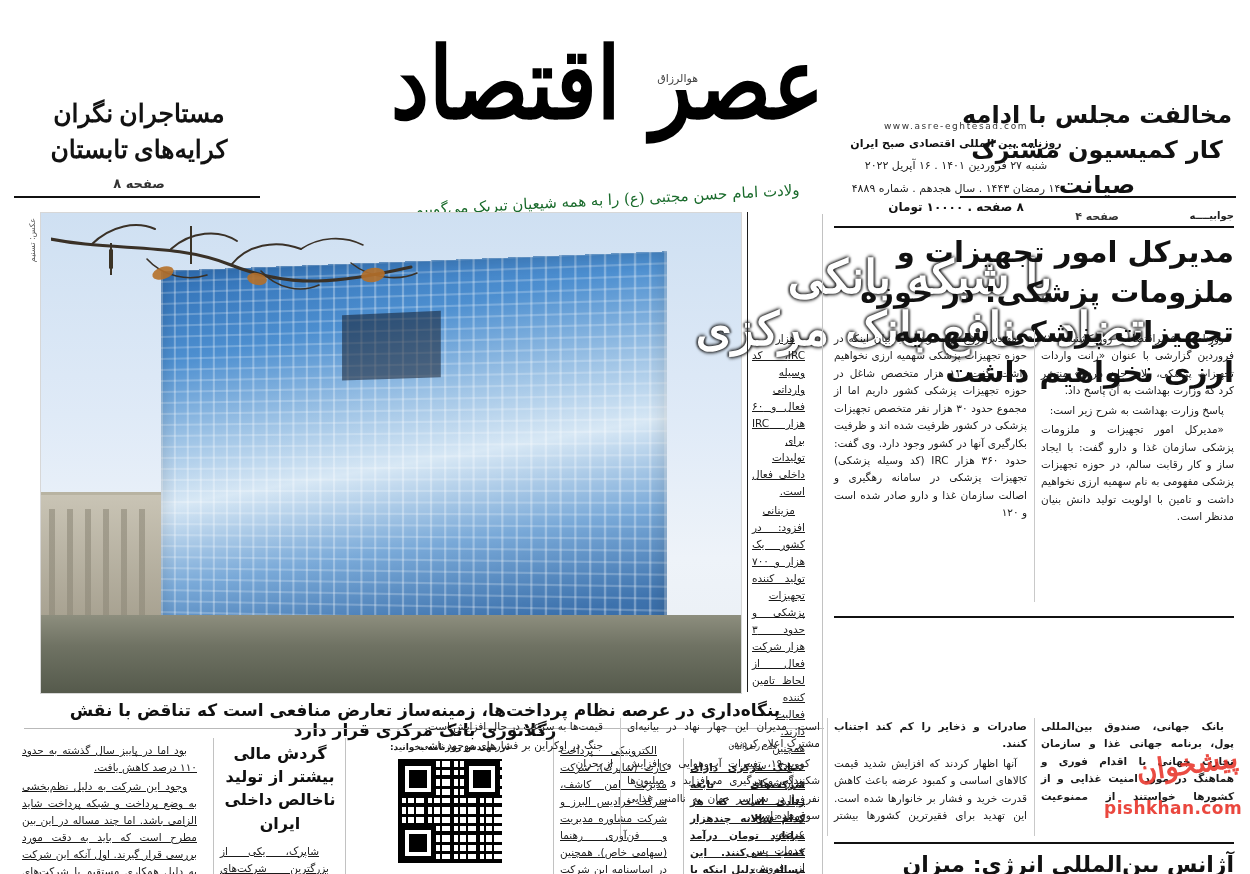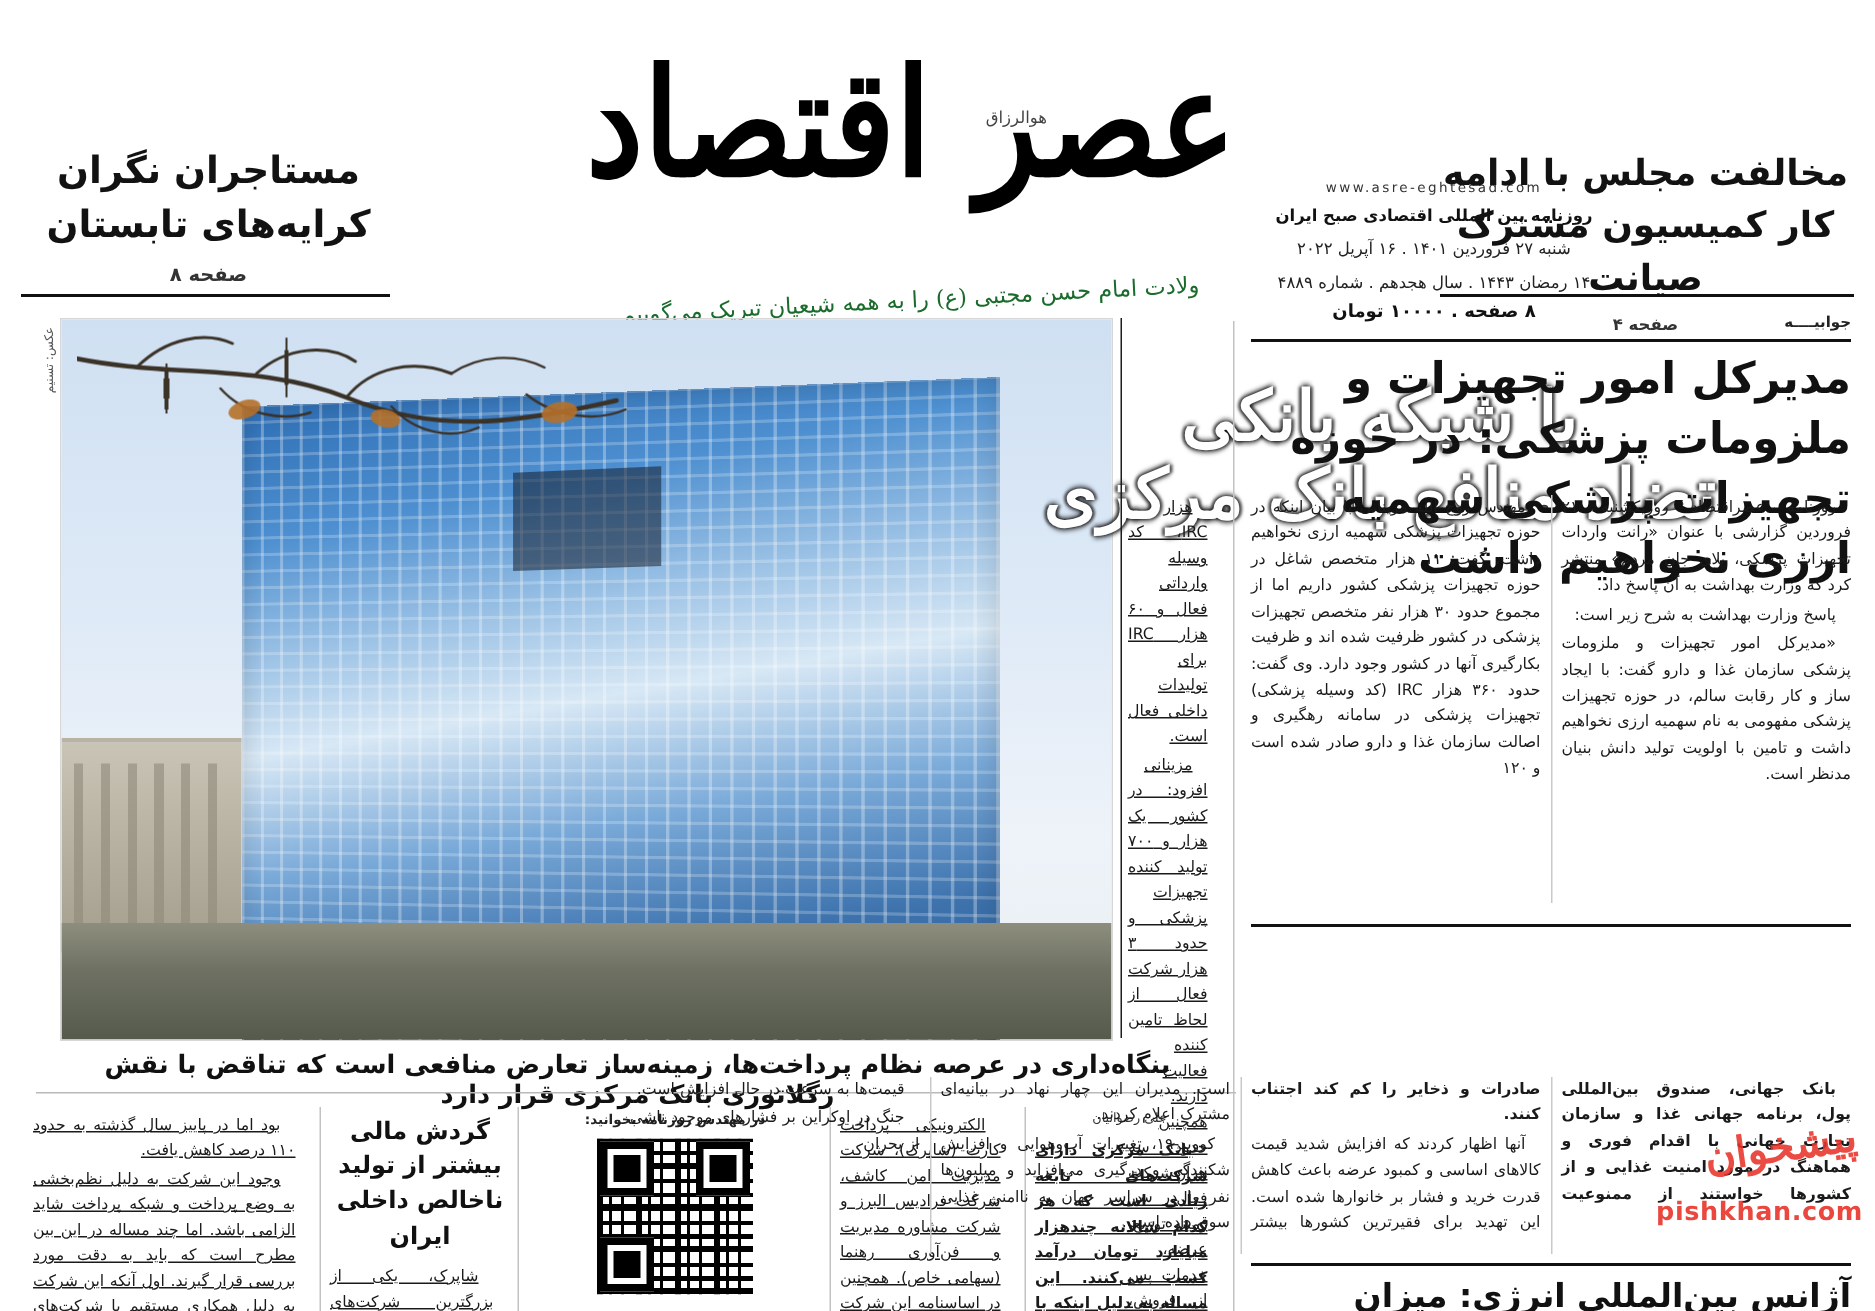--- a/index.html
+++ b/index.html
@@ -15,20 +15,21 @@
 
   
   .masthead{position:absolute;left:0;top:0;width:1250px;height:200px;}
 
   .mast-left{
     position:absolute;left:14px;top:96px;width:250px;text-align:center;
   }
   .mast-left .hl{
     font-size:25px;font-weight:bold;line-height:1.42;letter-spacing:-0.3px;
     color:#121212;
+    font-family:Liberation Serif, serif;
   }
   .mast-left .pg{font-size:13px;margin-top:9px;color:#333;font-weight:bold;}
 
   .mast-right{
     position:absolute;right:14px;top:98px;width:278px;text-align:center;
   }
   .mast-right .hl{
     font-size:24px;font-weight:bold;line-height:1.45;letter-spacing:-0.3px;
     color:#121212;
   }

